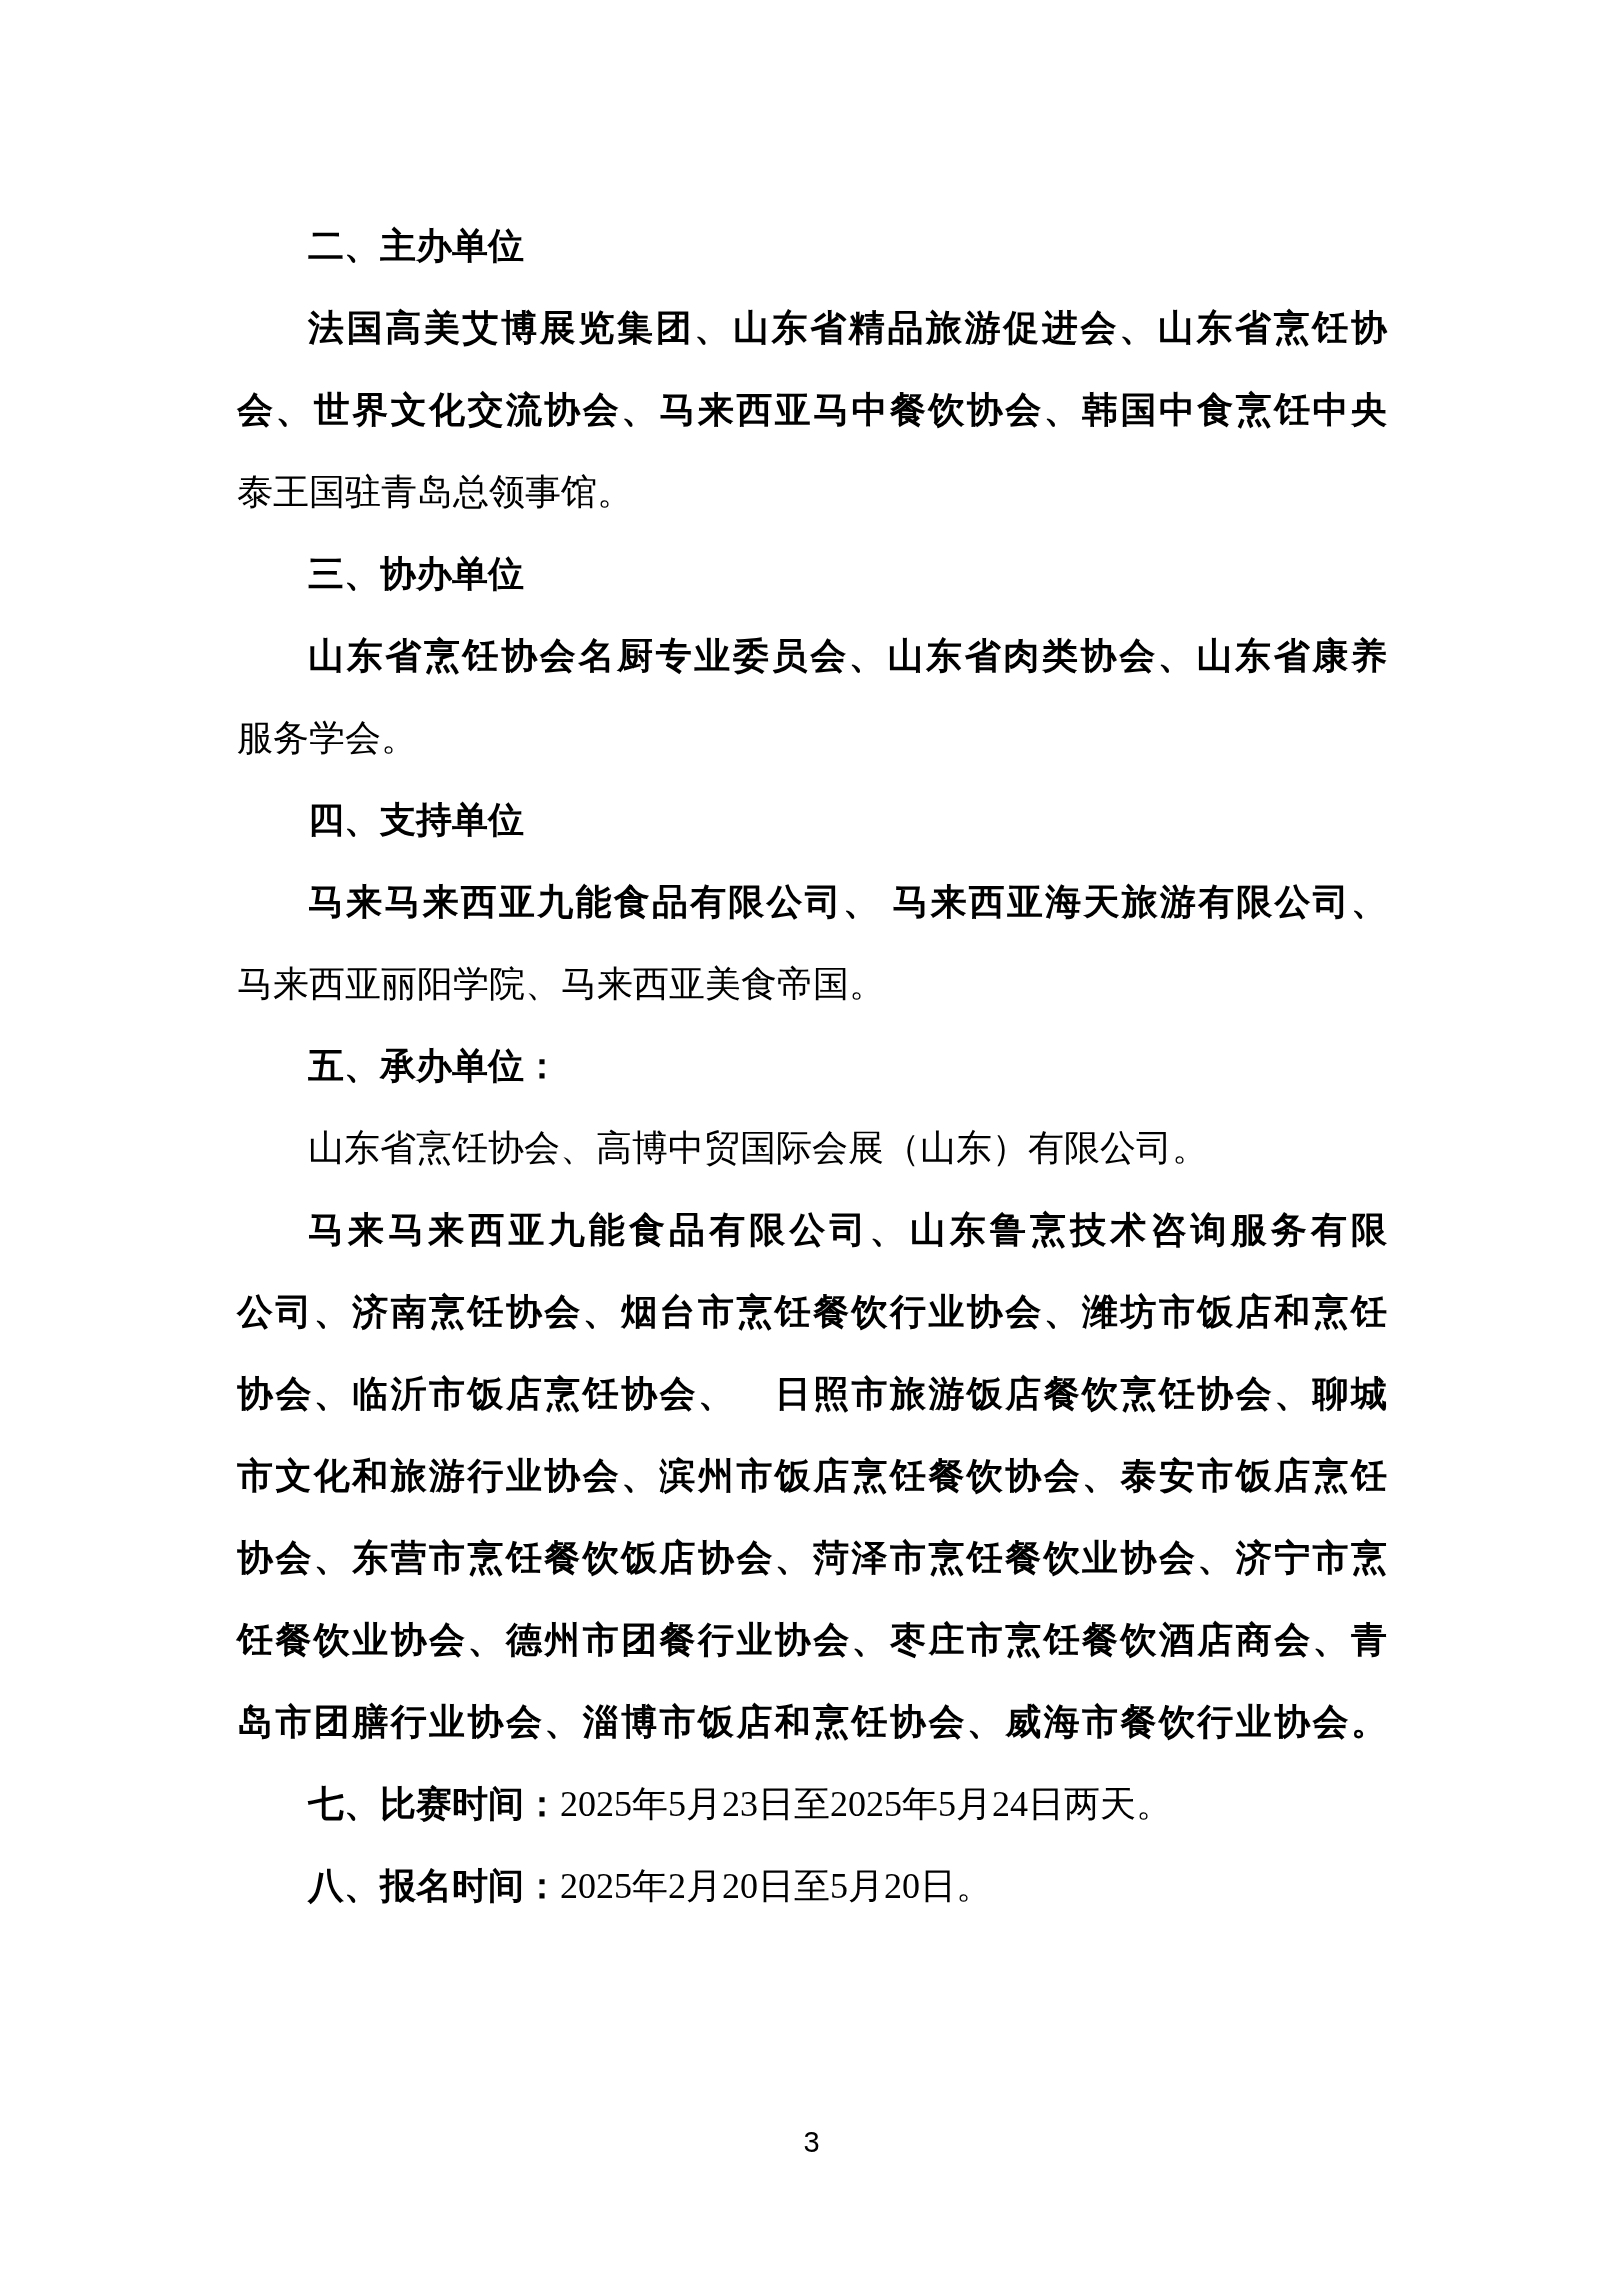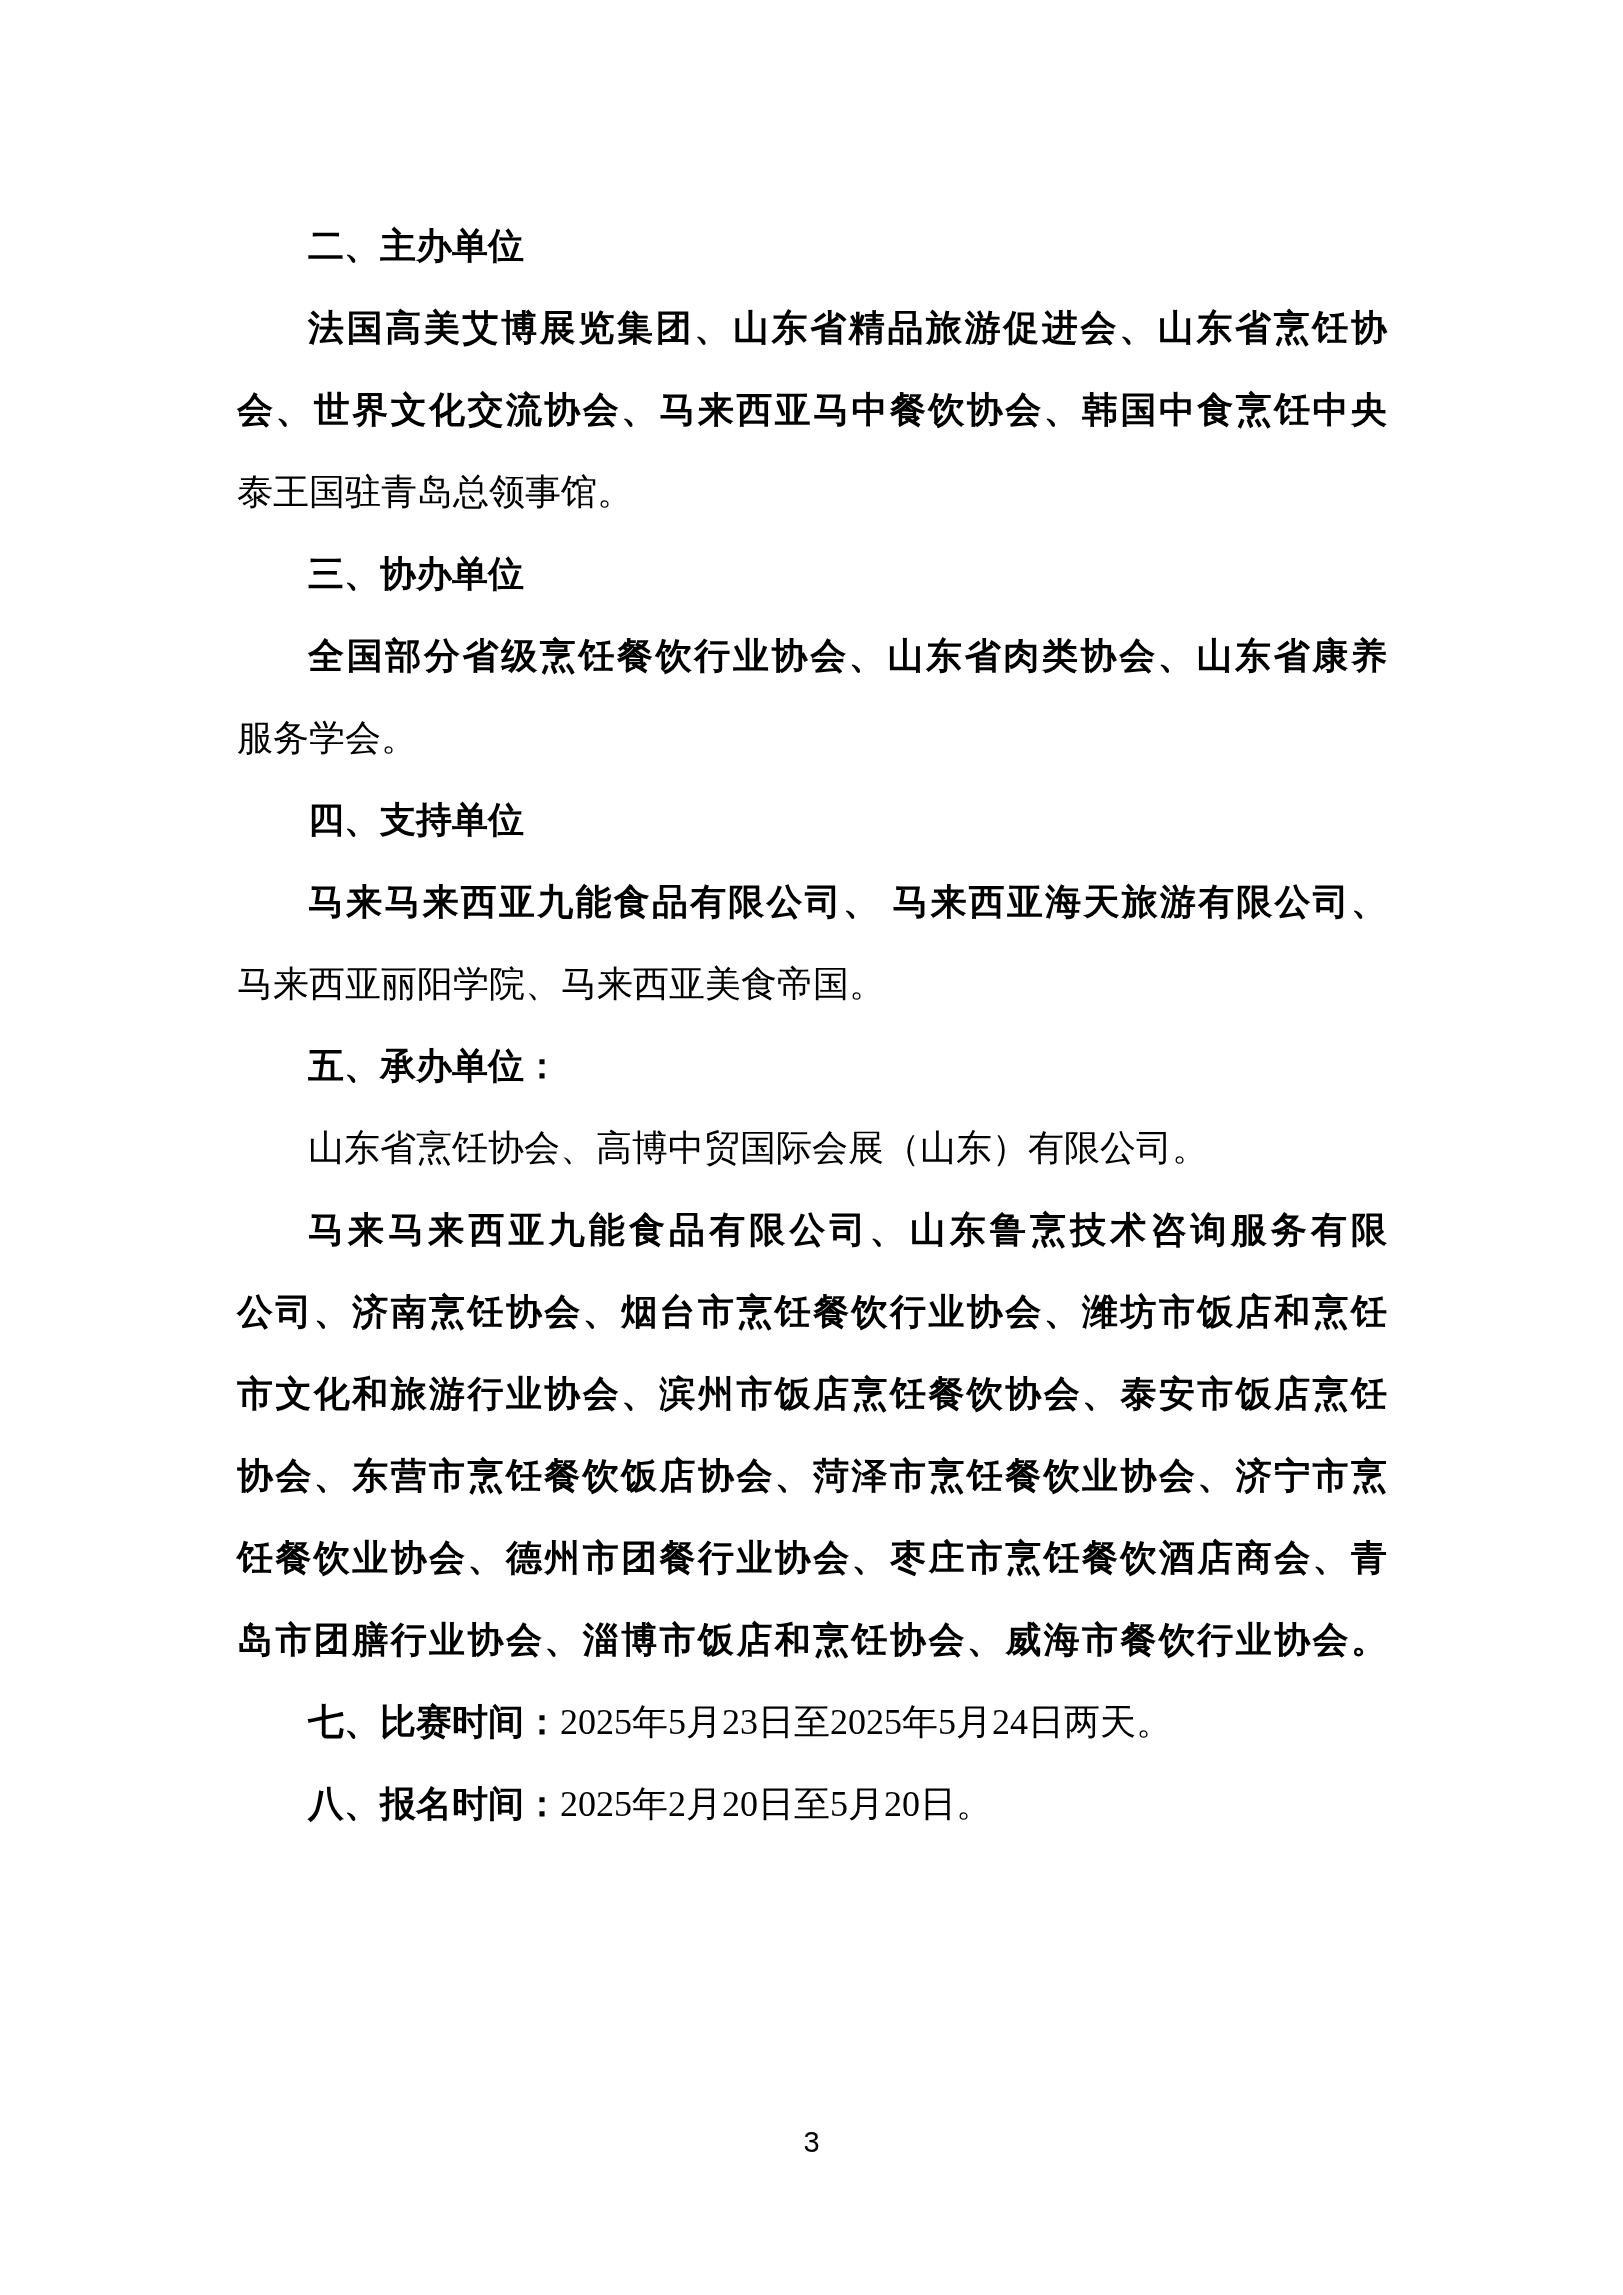--- a/index.html
+++ b/index.html
@@ -65,32 +65,33 @@
 
 <div class="page">
   <div class="content">
 
     <div class="line hd">二、主办单位</div>
     <div class="line jl ind">法国高美艾博展览集团、山东省精品旅游促进会、山东省烹饪协</div>
     <div class="line jl">会、世界文化交流协会、马来西亚马中餐饮协会、韩国中食烹饪中央</div>
     <div class="line">泰王国驻青岛总领事馆。</div>
 
     <div class="line hd">三、协办单位</div>
-    <div class="line jl ind">全国部分省级烹饪餐饮行业协会、山东省肉类协会、山东省康养</div>
+    <div class="line jl ind">山东省烹饪协会名厨专业委员会、山东省肉类协会、山东省康养</div>
     <div class="line">服务学会。</div>
 
     <div class="line hd">四、支持单位</div>
     <div class="line jl ind">马来马来西亚九能食品有限公司、 马来西亚海天旅游有限公司、</div>
     <div class="line">马来西亚丽阳学院、马来西亚美食帝国。</div>
 
     <div class="line hd">五、承办单位：</div>
     <div class="line ind">山东省烹饪协会、高博中贸国际会展（山东）有限公司。</div>
 
     <div class="line jl ind">马来马来西亚九能食品有限公司、山东鲁烹技术咨询服务有限</div>
     <div class="line jl">公司、济南烹饪协会、烟台市烹饪餐饮行业协会、潍坊市饭店和烹饪</div>
+    <div class="line jl">协会、临沂市饭店烹饪协会、　日照市旅游饭店餐饮烹饪协会、聊城</div>
     <div class="line jl">市文化和旅游行业协会、滨州市饭店烹饪餐饮协会、泰安市饭店烹饪</div>
     <div class="line jl">协会、东营市烹饪餐饮饭店协会、菏泽市烹饪餐饮业协会、济宁市烹</div>
     <div class="line jl">饪餐饮业协会、德州市团餐行业协会、枣庄市烹饪餐饮酒店商会、青</div>
     <div class="line jl">岛市团膳行业协会、淄博市饭店和烹饪协会、威海市餐饮行业协会。</div>
 
     <div class="line ind"><span class="b">七、比赛时间：</span><span>2025年5月23日至2025年5月24日两天。</span></div>
 
     <div class="line ind"><span class="b">八、报名时间：</span><span>2025年2月20日至5月20日。</span></div>
 
   </div>

